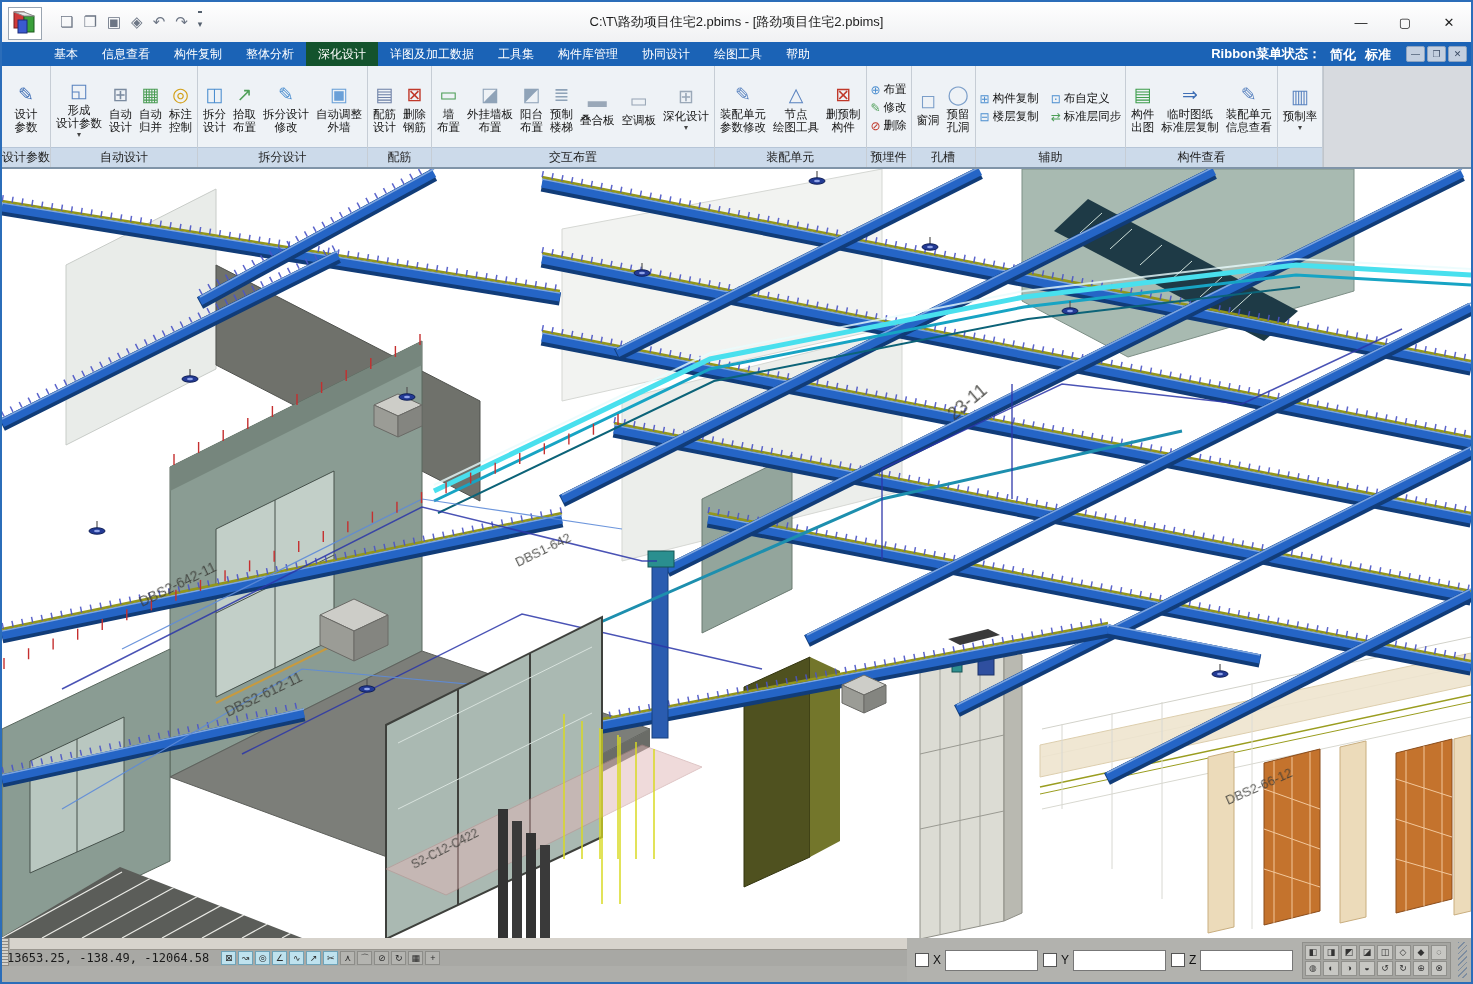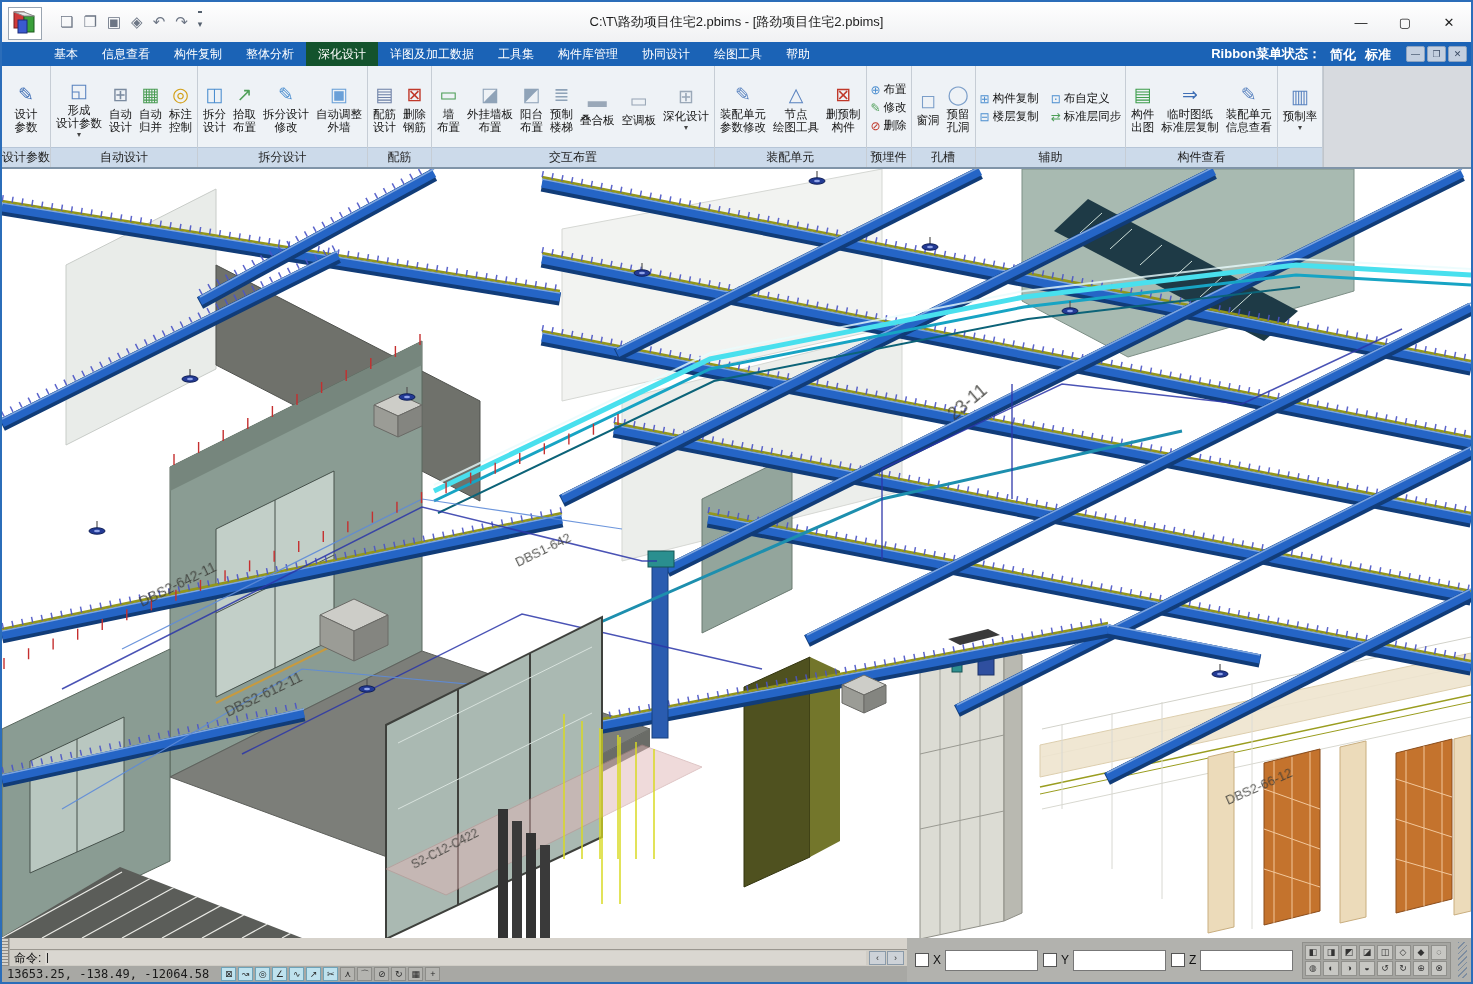--- a/index.html
+++ b/index.html
@@ -686,30 +686,20 @@
         <text x="516" y="398" font-size="13" transform="rotate(-26 516 398)">DBS1-642</text>
         <text x="412" y="700" font-size="12" transform="rotate(-27 412 700)">S2-C12-C422</text>
       </g>
     </svg>
   </div>
 
   <div class="bottom">
     <div class="bottom-left">
       <div class="grip"></div>
       <div class="hist"></div>
-      <div class="cmdrow">
-        <span class="cmd-label">命令:</span>
-        <div class="cmd-input">
-            <span class="caret"></span>
-          </div>
-        <div class="spin">
-          <div class="spin-btn">‹</div>
-          <div class="spin-btn">›</div>
-        </div>
-      </div>
       <div class="statrow" id="statrow">
         <span class="coords">13653.25, -138.49, -12064.58</span>
       <div class="tgl on">⊠</div>
           <div class="tgl on">↝</div>
           <div class="tgl on">◎</div>
           <div class="tgl on">∠</div>
           <div class="tgl on">∿</div>
           <div class="tgl on">↗</div>
           <div class="tgl on">✂</div>
           <div class="tgl off">⋏</div>

